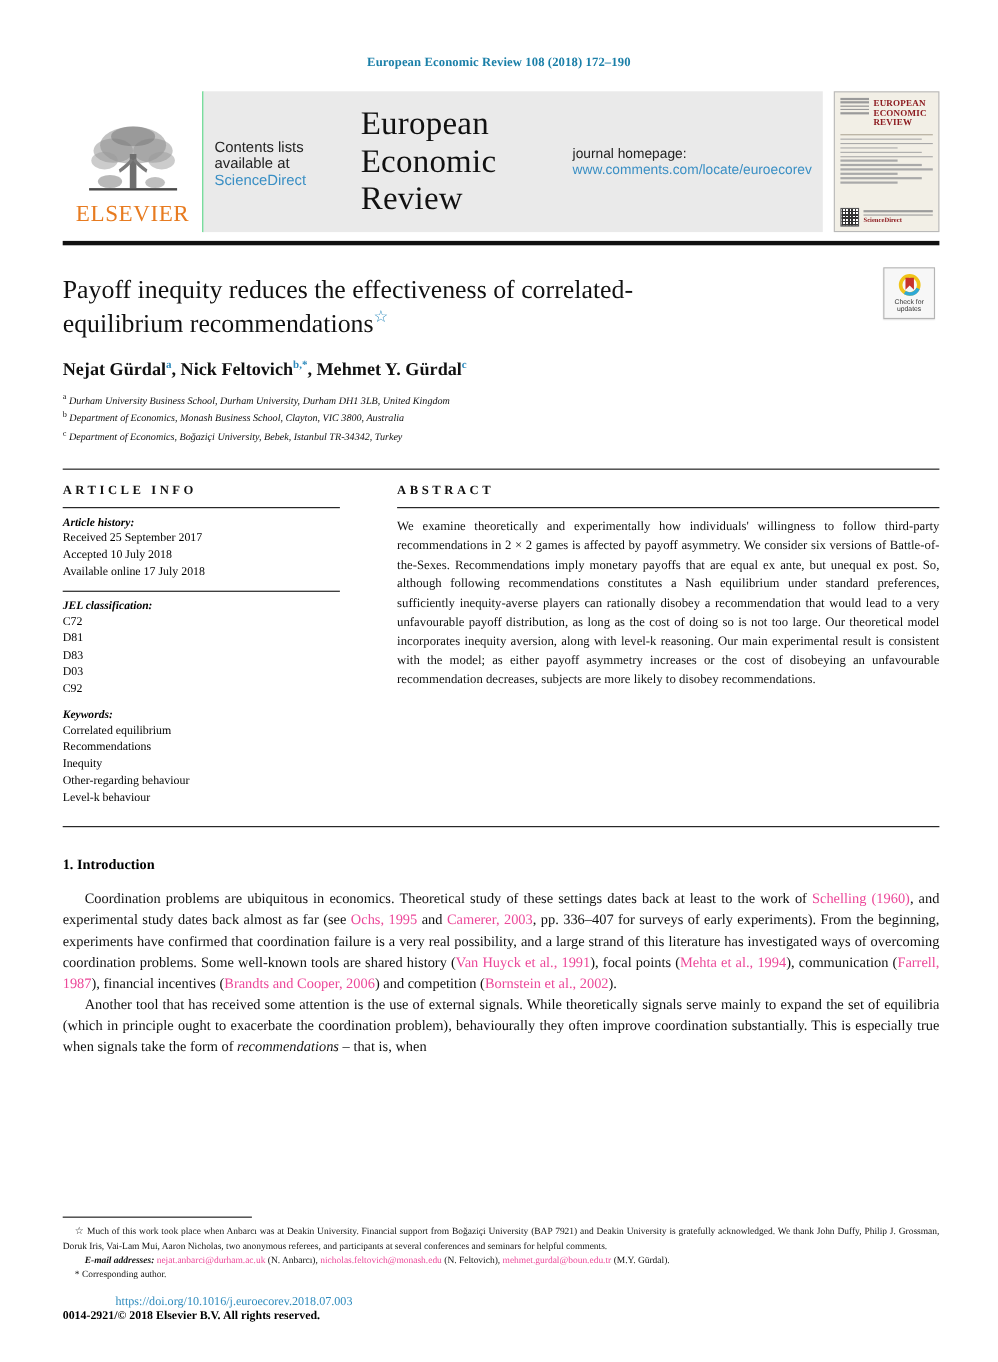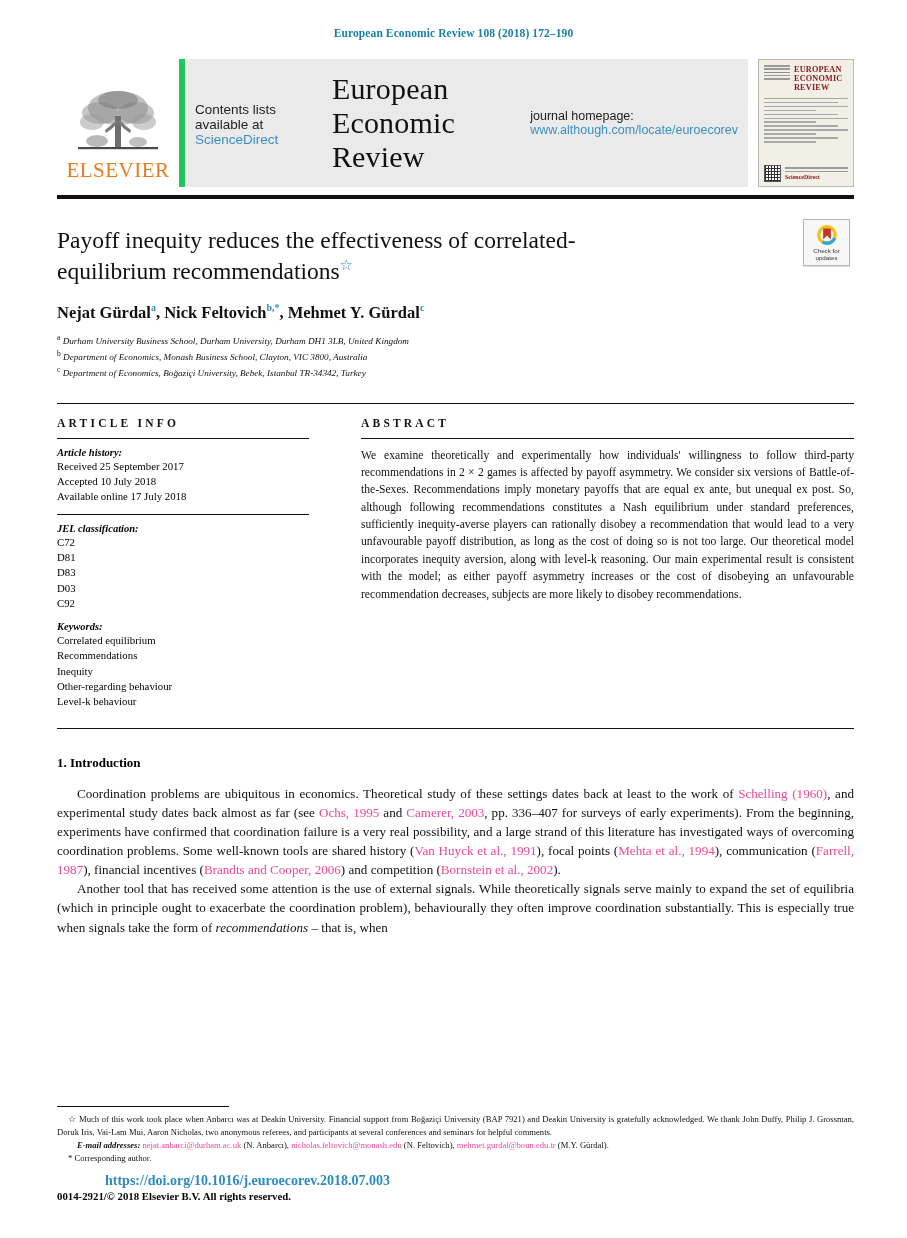--- a/index.html
+++ b/index.html
@@ -23,35 +23,35 @@
   }
 
   
   .running-head {
     text-align: center;
     color: #1a7fa8;
     font-family: "Liberation Serif", serif;
     font-size: 11.5px;
     font-weight: bold;
     letter-spacing: .1px;
-    padding-top: 27px;
+    padding-top: 51px;
   }
 
   
   .masthead {
     margin: 20px 53px 0 57px;
     height: 128px;
     display: flex;
     align-items: stretch;
     border-bottom: none;
   }
   .elsevier-logo {
     width: 128px;
     flex: 0 0 128px;
-    border-right: 6px solid #22c55e;
+    border-right: 1px solid #22c55e;
     background: #ffffff;
     display: flex;
     flex-direction: column;
     align-items: center;
     justify-content: flex-end;
     padding-bottom: 6px;
     box-sizing: border-box;
   }
   .tree-svg { display:block; }
   .elsevier-word {
@@ -295,22 +295,22 @@
   .foot-star { font-size: 9px; }
   .foot-email { text-indent: 20px; margin-top: 1px; }
   .foot-email .lbl { font-style: italic; font-weight: bold; }
   .doi-block {
     position: absolute;
     left: 57px;
     bottom: 36px;
   }
   .doi-link {
     color: #2e8bbd;
-    font-size: 14px;
-    font-weight: bold;
+    font-size: 11px;
+    font-weight: normal;
     text-decoration: none;
     display: block;
     padding-left: 48px;
   }
   .issn-line {
     font-size: 10.8px;
     font-weight: bold;
     margin-top: 1px;
   }
 </style>
@@ -342,21 +342,21 @@
       </svg>
       <div class="elsevier-word">ELSEVIER</div>
     </div>
 
     <div class="masthead-center">
       <div class="contents-line">
         <span>Contents lists available at </span><a href="#">ScienceDirect</a>
       </div>
       <div class="journal-title">European Economic Review</div>
       <div class="homepage-line">
-        <span>journal homepage: </span><a href="#">www.although.com/locate/euroecorev</a>
+        <span>journal homepage: </span><a href="#">www.comments.com/locate/euroecorev</a>
       </div>
     </div>
 
     <div class="cover-thumb">
       <div class="cover-top">
         <div class="cover-meta">
           <i></i>
             <i></i>
             <i class="b"></i>
             <i></i>

